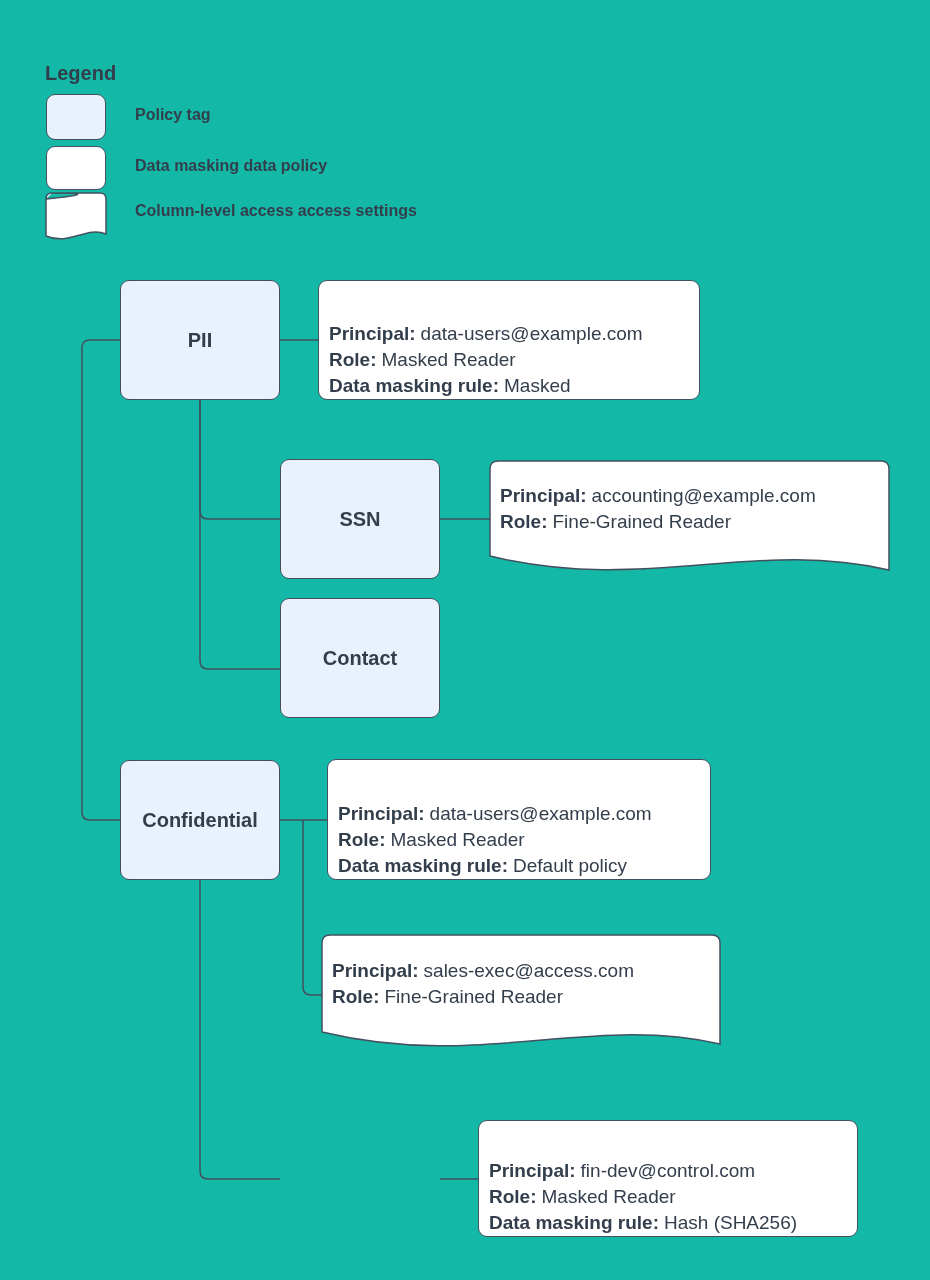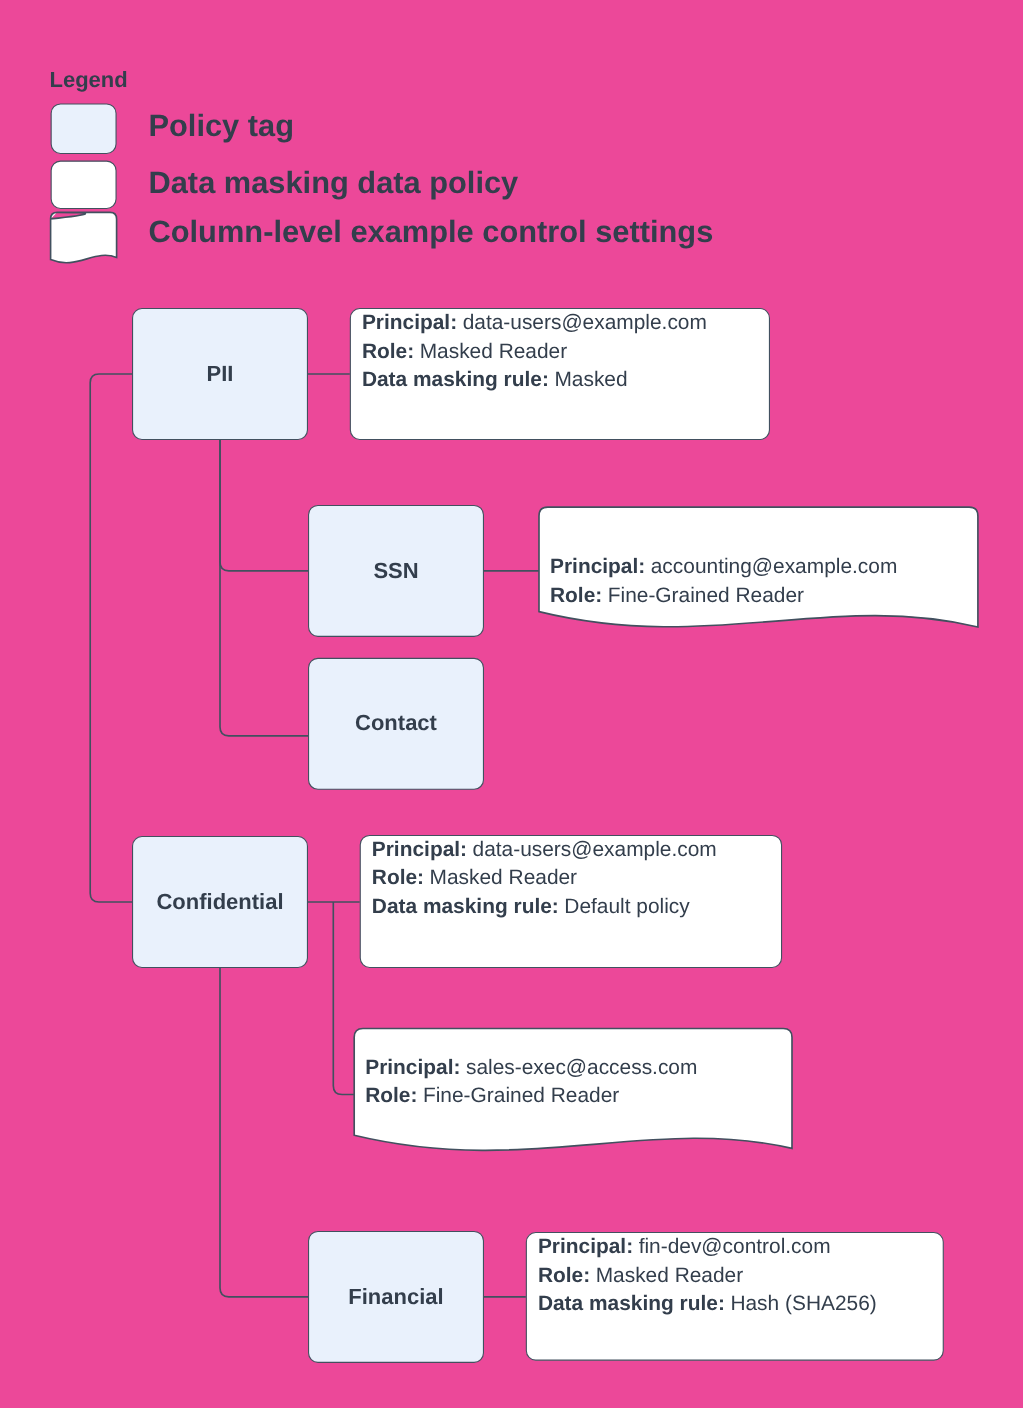--- a/index.html
+++ b/index.html
@@ -1,20 +1,20 @@
 <!DOCTYPE html>
 <html><head>
 <meta charset="utf-8">
 <style>
   html, body { margin: 0; padding: 0; background: #ffffff; }
   .canvas {
     position: relative;
     width: 930px;
     height: 1280px;
-    background: #ec4899;
+    background: #14b8a6;
     font-family: "Liberation Sans", sans-serif;
     color: #333e4c;
     overflow: hidden;
   }
   .overlay {
     position: absolute;
     left: 0; top: 0;
     width: 930px; height: 1280px;
   }
   .overlay path { fill: none; stroke: #42505f; stroke-width: 1.5; }
@@ -28,40 +28,40 @@
   }
   .swatch {
     position: absolute; left: 46px; width: 60px;
     box-sizing: border-box;
     border: 1.5px solid #42505f; border-radius: 9px;
   }
   .swatch.tag  { top: 94px;  height: 46px; background: #e9f1fc; }
   .swatch.plain{ top: 146px; height: 44px; background: #ffffff; }
   .legend-label {
     position: absolute; left: 135px; height: 24px; line-height: 24px;
-    font-size: 28px; font-weight: bold; white-space: nowrap;
+    font-size: 16px; font-weight: bold; white-space: nowrap;
   }
 
   
   .node {
     position: absolute; width: 160px; height: 120px;
     box-sizing: border-box;
     background: #e9f1fc;
     border: 1.5px solid #42505f; border-radius: 9px;
     display: flex; align-items: center; justify-content: center;
     font-size: 20px; font-weight: bold;
   }
 
   
   .policy {
     position: absolute;
     box-sizing: border-box;
     background: #ffffff;
     border: 1.5px solid #42505f; border-radius: 9px;
-    display: flex; flex-direction: column; justify-content: flex-start;
+    display: flex; flex-direction: column; justify-content: flex-end;
     padding: 0 8px 0 10px;
     font-size: 19px; line-height: 26px;
   }
   
   .doc-text {
     position: absolute;
     display: flex; flex-direction: column; justify-content: center;
     padding: 0 8px 0 10px;
     box-sizing: border-box;
     font-size: 19px; line-height: 26px;
@@ -91,37 +91,34 @@
     <path class="docshape" d="M 498 461 H 881 Q 889 461 889 469 V 570 C 755 538 645 594 490 556 V 469 Q 490 461 498 461 Z"></path>
     <path class="docshape" d="M 330 935 H 712 Q 720 935 720 943 V 1044 C 590 1014 480 1070 322 1032 V 943 Q 322 935 330 935 Z"></path>
   </svg>
 
   <div>
     <div class="legend-title">Legend</div>
     <div class="swatch tag"></div>
     <div class="swatch plain"></div>
     <div class="legend-label" style="top: 103px;">Policy tag</div>
     <div class="legend-label" style="top: 154px;">Data masking data policy</div>
-    <div class="legend-label" style="top: 199px;">Column-level example control settings</div>
+    <div class="legend-label" style="top: 199px;">Column-level access access settings</div>
   </div>
 
   <div class="node" style="left:120px; top:280px;">
     <span>PII</span>
   </div>
   <div class="node" style="left:280px; top:459px;">
     <span>SSN</span>
   </div>
   <div class="node" style="left:280px; top:598px;">
     <span>Contact</span>
   </div>
   <div class="node" style="left:120px; top:760px;">
     <span>Confidential</span>
-  </div>
-  <div class="node" style="left:280px; top:1119px;">
-    <span>Financial</span>
   </div>
 
   <div class="policy" style="left:318px; top:280px; width:382px; height:120px;">
     <div class="pline">
       <span class="plabel">Principal:</span><span>data-users@example.com</span>
     </div>
     <div class="pline">
       <span class="plabel">Role:</span><span>Masked Reader</span>
     </div>
     <div class="pline">
@@ -146,21 +143,21 @@
       <span class="plabel">Principal:</span><span>fin-dev@control.com</span>
     </div>
     <div class="pline">
       <span class="plabel">Role:</span><span>Masked Reader</span>
     </div>
     <div class="pline">
       <span class="plabel">Data masking rule:</span><span>Hash (SHA256)</span>
     </div>
   </div>
 
-  <div class="doc-text" style="left:490px; top:461px; width:395px; height:96px;margin-top:20px;">
+  <div class="doc-text" style="left:490px; top:461px; width:395px; height:96px;">
     <div class="pline">
       <span class="plabel">Principal:</span><span>accounting@example.com</span>
     </div>
     <div class="pline">
       <span class="plabel">Role:</span><span>Fine-Grained Reader</span>
     </div>
   </div>
 
   <div class="doc-text" style="left:322px; top:935px; width:394px; height:97px;">
     <div class="pline">

